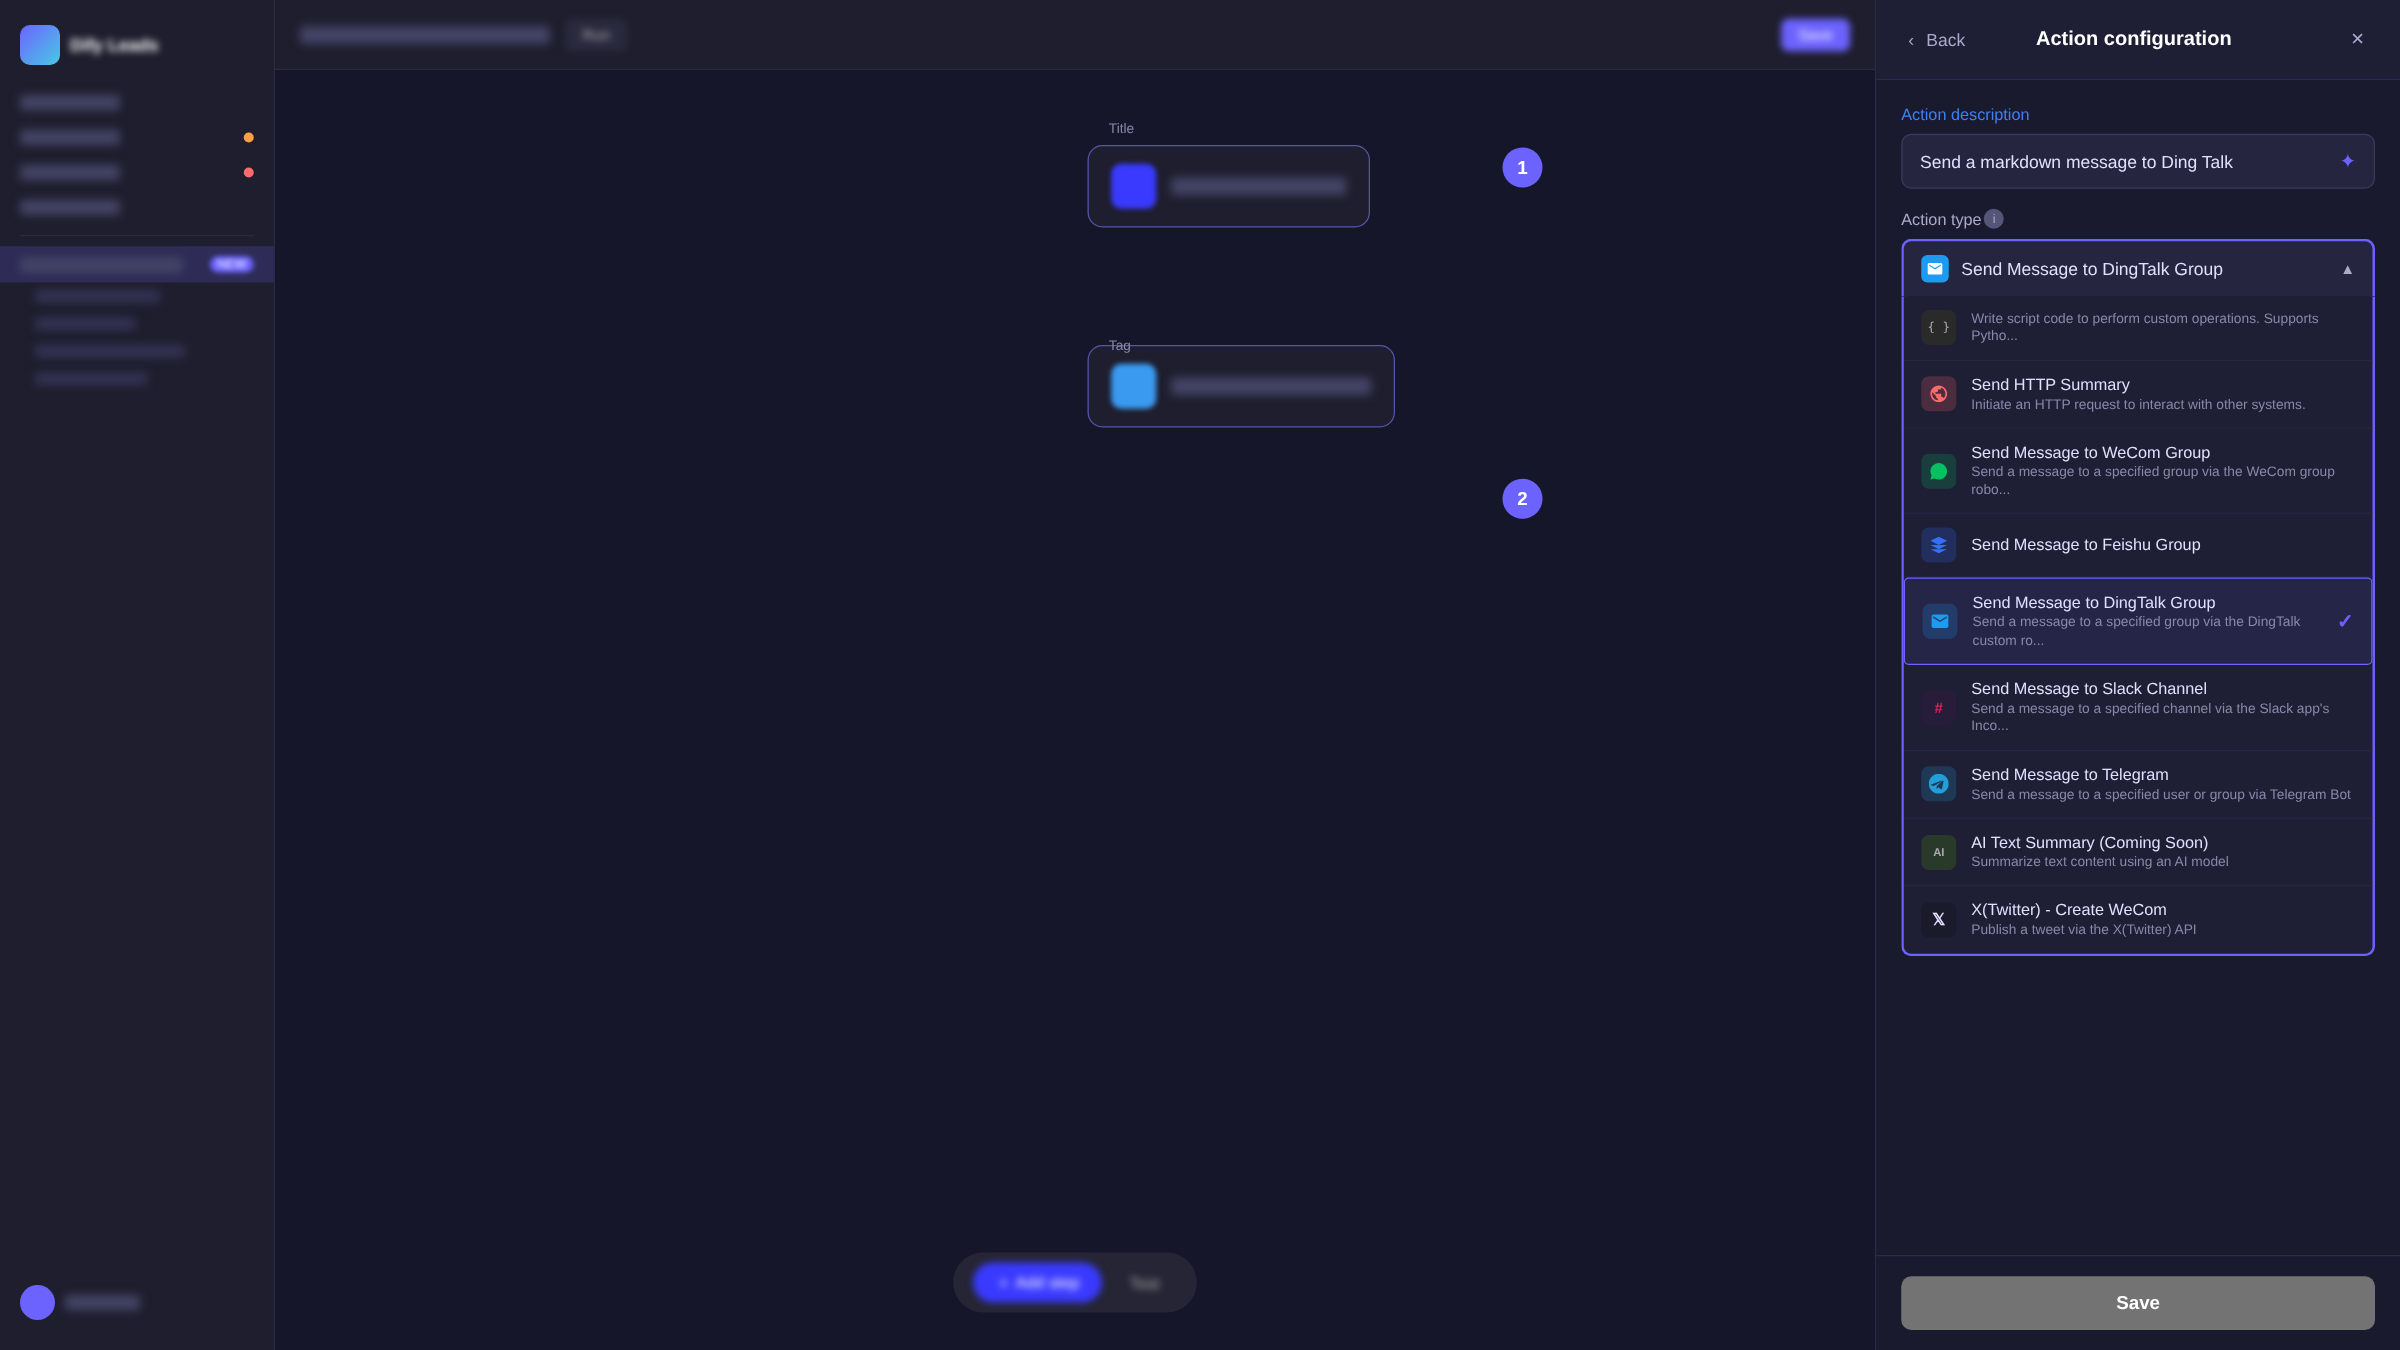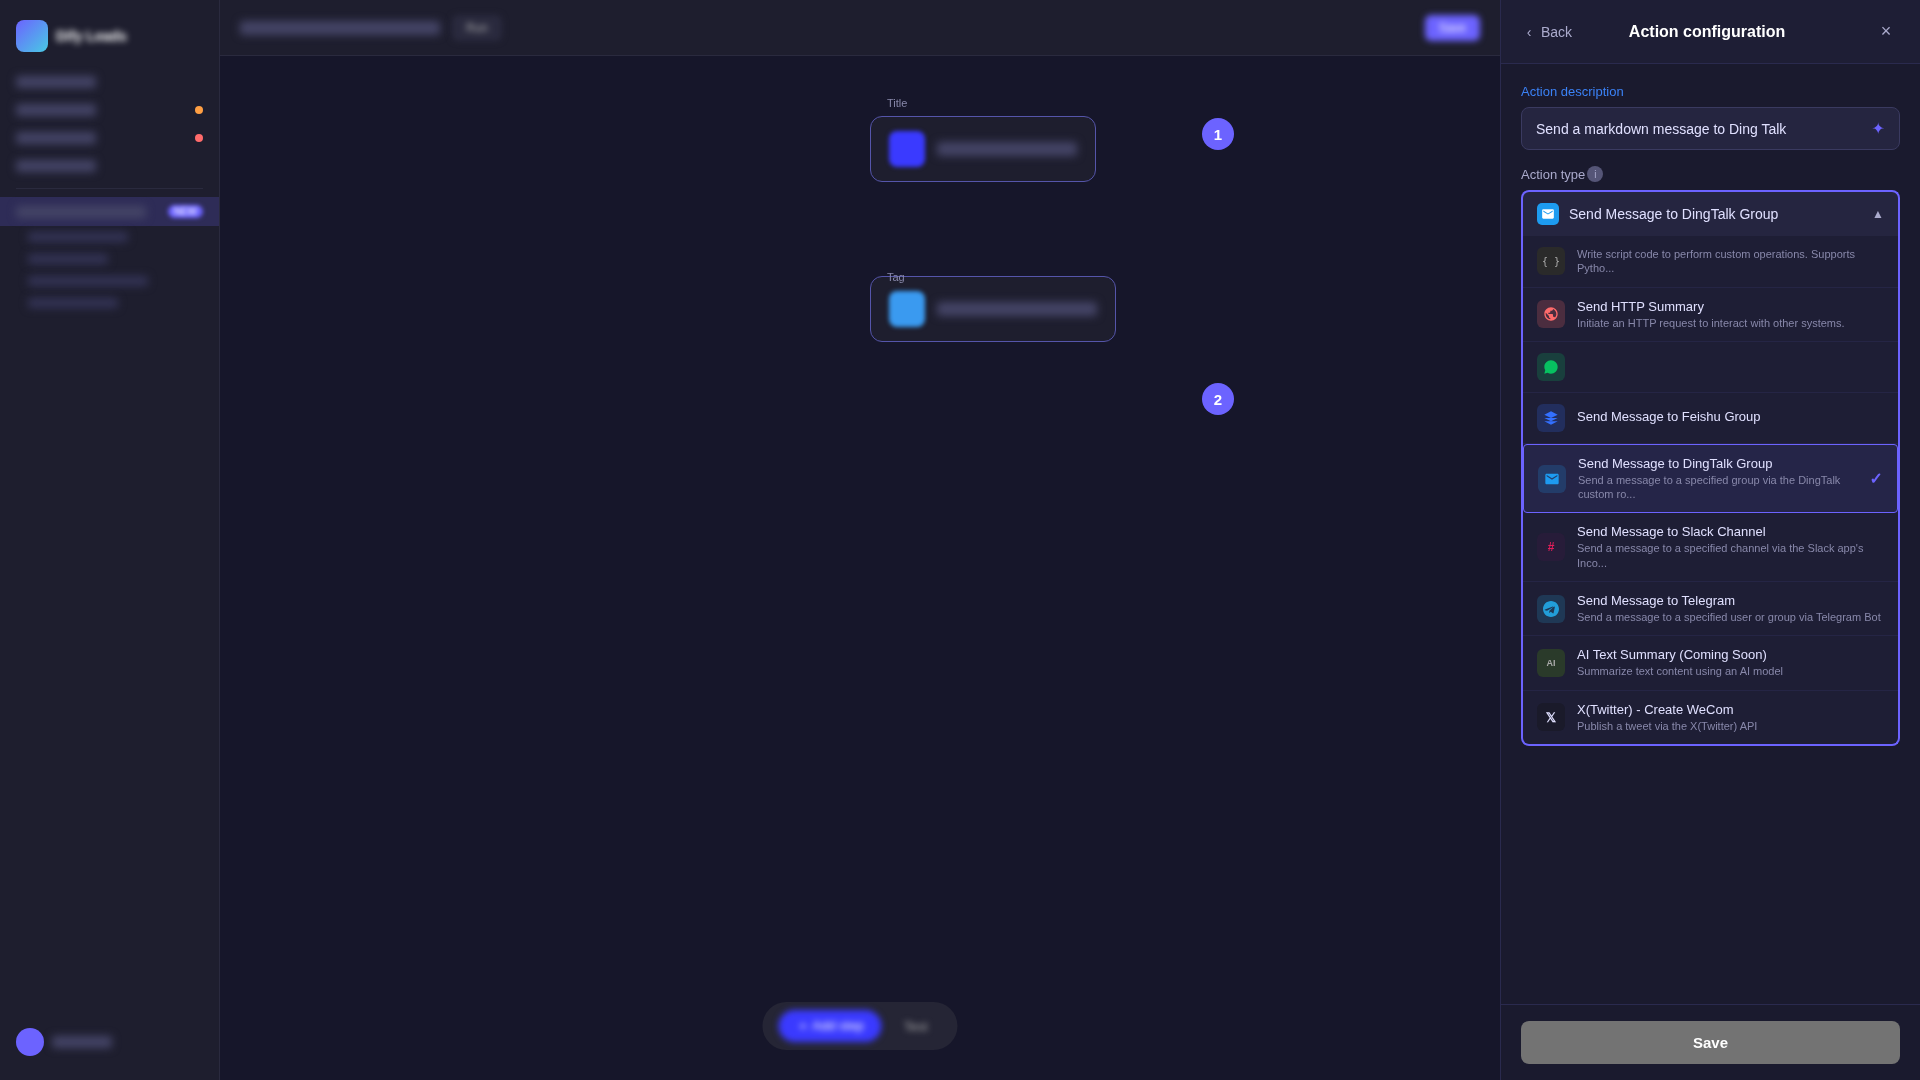--- a/index.html
+++ b/index.html
@@ -628,20 +628,24 @@
           <div class="di-subtitle">Initiate an HTTP request to interact with other systems.</div>
         </div>
       </div>
 
       <div class="dropdown-item">
         <div class="di-icon wecom">
           <svg width="16" height="16" viewBox="0 0 24 24" fill="#07c160">
             <path d="M8 10c-1.1 0-2 .9-2 2s.9 2 2 2 2-.9 2-2-.9-2-2-2zm8 0c-1.1 0-2 .9-2 2s.9 2 2 2 2-.9 2-2-.9-2-2-2zM12 2C6.48 2 2 6.48 2 12c0 1.85.5 3.58 1.38 5.06L2 22l4.94-1.38C8.42 21.5 10.15 22 12 22c5.52 0 10-4.48 10-10S17.52 2 12 2z"></path>
           </svg>
         </div>
+        <div class="di-text">
+          <div class="di-title">Send Message to WeCom Group</div>
+          <div class="di-subtitle">Send a message to a specified group via the WeCom group robo...</div>
+        </div>
       </div>
 
       <div class="dropdown-item">
         <div class="di-icon feishu">
           <svg width="16" height="16" viewBox="0 0 24 24" fill="#3370ff">
             <path d="M12 2L2 7l10 5 10-5-10-5zM2 17l10 5 10-5M2 12l10 5 10-5"></path>
           </svg>
         </div>
         <div class="di-text">
           <div class="di-title">Send Message to Feishu Group</div>

